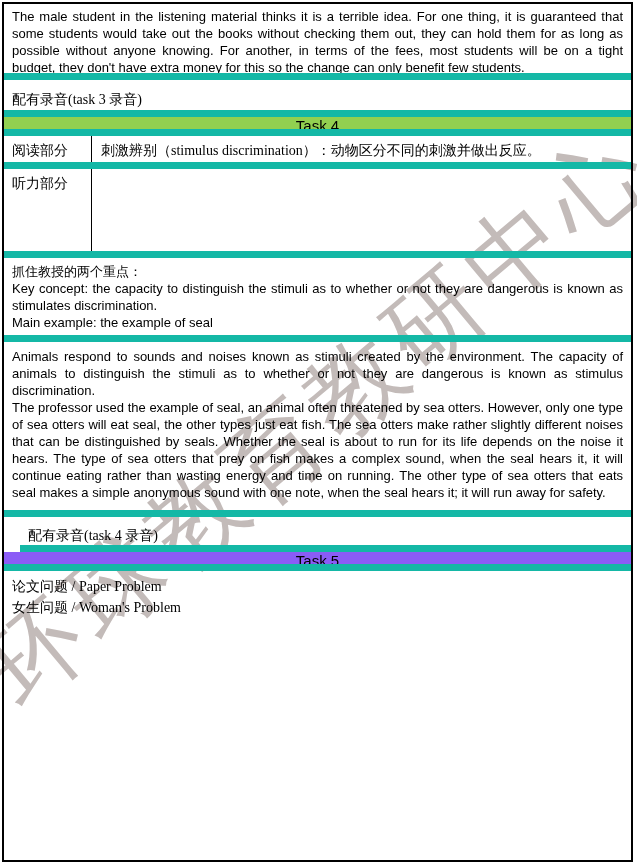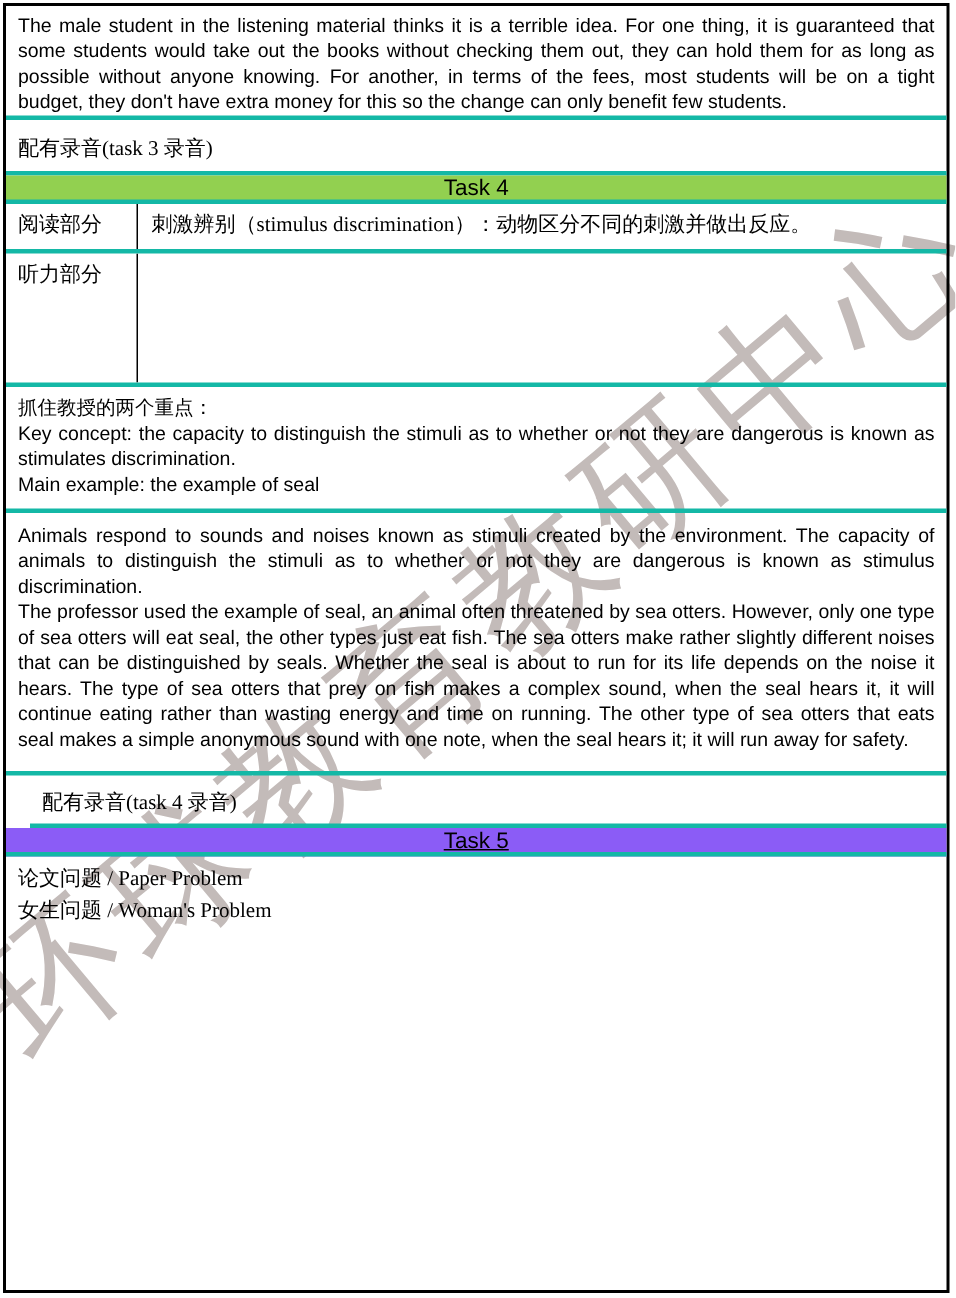--- a/index.html
+++ b/index.html
@@ -28,21 +28,21 @@
   .doc {
     position:absolute;
     left:2px; top:2px;
     width:631px; height:860px;
     border:2px solid #000000;
     box-sizing:border-box;
     display:flex; flex-direction:column;
     z-index:1;
     background:transparent;
   }
-  .row { border-bottom:3px solid #14b8a6; box-sizing:border-box; overflow:hidden; background:transparent; }
+  .row { border-bottom:7px solid #14b8a6; box-sizing:border-box; overflow:hidden; background:transparent; }
   .row:last-child { border-bottom:none; }
   .cell { white-space:pre-wrap; text-align:justify; padding:4px 8px 0 8px; }
   .en { font-size:13px; line-height:17px; }
   .zh { font-size:14px; line-height:21px; font-family:"Liberation Serif", serif; }
   .header-bar {
     background:#92d050;
     text-align:center;
     font-size:15px; line-height:16px;
     font-family:"Liberation Sans", sans-serif;
     padding:1px 0;

